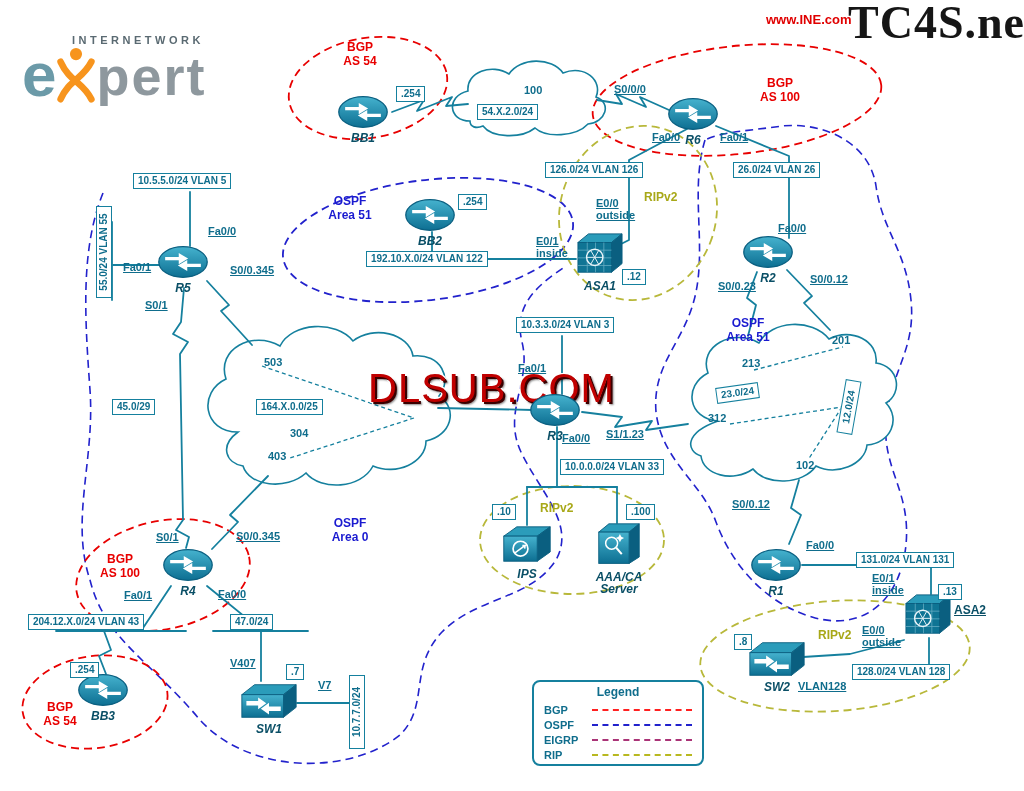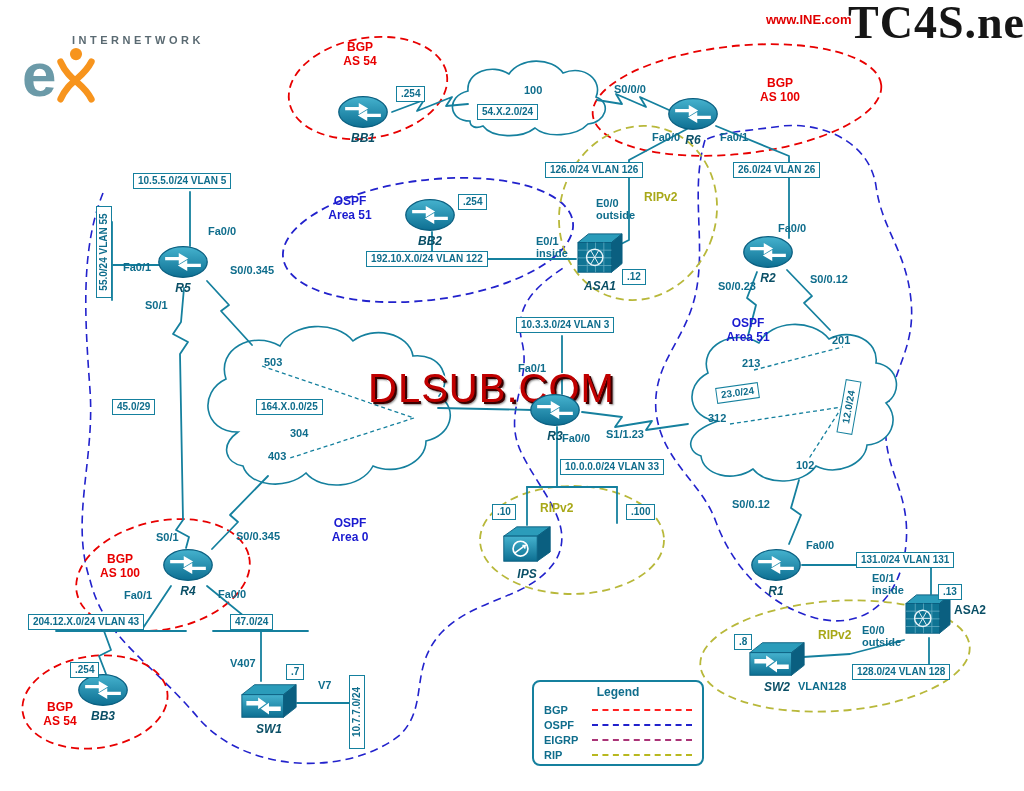--- a/index.html
+++ b/index.html
@@ -1,21 +1,21 @@
 <!DOCTYPE html>
 <html><head>
 <meta charset="utf-8">
 <style>
   * { margin:0; padding:0; box-sizing:border-box; }
   html,body { background:#ffffff; }
   body { font-family:"Liberation Sans", sans-serif; }
   .stage { position:relative; width:1024px; height:791px; background:#fff; overflow:hidden; }
   .stage > svg.wires { position:absolute; left:0; top:0; }
 
-  .lbl { position:absolute; font-size:11px; font-weight:bold; color:#0f6d8c; white-space:nowrap; line-height:12px; }
+  .lbl { position:absolute; font-size:11px; font-weight:bold; color:#0f6d8c; white-space:nowrap; line-height:12px;text-decoration:underline; }
   .lbl.two { }
   .box { position:absolute; font-size:10px; font-weight:bold; color:#0f6d8c; background:#fff;
          border:1px solid #15809e; padding:1px 4px; white-space:nowrap; text-align:center; line-height:12px; }
   .area { position:absolute; font-size:12px; font-weight:bold; text-align:center; line-height:14px; white-space:nowrap; }
   .area.red { color:#e80000; }
   .area.blue { color:#1a1ad0; }
   .rip { position:absolute; font-size:12px; font-weight:bold; color:#a8a818; white-space:nowrap; }
   .dlci { position:absolute; font-size:11px; font-weight:bold; color:#0f6d8c; white-space:nowrap; }
 
   .device { position:absolute; text-align:center;font-style:italic; }
@@ -191,20 +191,21 @@
 
   <div class="logo">
     <div class="logo-top">INTERNETWORK</div>
     <div class="logo-word">
       <span class="logo-e">e</span>
       <svg class="logo-person" viewBox="0 0 40 52">
         <circle cx="20" cy="7" r="5.5" fill="#f7941d"></circle>
         <path d="M6,48 C14,30 26,30 34,14" stroke="#f7941d" stroke-width="6" fill="none" stroke-linecap="round"></path>
         <path d="M34,48 C26,32 14,32 6,14" stroke="#f7941d" stroke-width="6" fill="none" stroke-linecap="round"></path>
       </svg>
+      <span class="logo-pert">pert</span>
     </div>
   </div>
 
   <div class="device" style="left:337px;top:95px;width:52px">
     <svg width="52" height="34" viewBox="0 0 60 40">
         <use href="#sym-router"></use>
       </svg>
     <div class="dev-label">BB1</div>
   </div>
   <div class="device" style="left:404px;top:198px;width:52px">
@@ -277,20 +278,27 @@
     <svg width="50" height="46" viewBox="0 0 52 48">
         <use href="#sym-asa"></use>
       </svg>
   </div>
   <div class="lbl" style="left:954px;top:604px;font-size:12px;color:#0a4f66">ASA2</div>
   <div class="device" style="left:501px;top:524px;width:52px">
     <svg width="52" height="41" viewBox="0 0 56 44">
         <use href="#sym-ips"></use>
       </svg>
     <div class="dev-label">IPS</div>
+  </div>
+  <div class="device" style="left:594px;top:522px;width:50px">
+    <svg width="46" height="46" viewBox="0 0 50 50">
+        <use href="#sym-server"></use>
+      </svg>
+    <div class="dev-label">AAA/CA</div>
+    <div class="dev-label">Server</div>
   </div>
 
   <div class="lbl" style="left:614px;top:83px">S0/0/0</div>
   <div class="lbl" style="left:652px;top:131px">Fa0/0</div>
   <div class="lbl" style="left:720px;top:131px">Fa0/1</div>
   <div class="lbl" style="left:208px;top:225px">Fa0/0</div>
   <div class="lbl" style="left:123px;top:261px">Fa0/1</div>
   <div class="lbl" style="left:230px;top:264px">S0/0.345</div>
   <div class="lbl" style="left:145px;top:299px">S0/1</div>
   <div class="lbl" style="left:778px;top:222px">Fa0/0</div>

